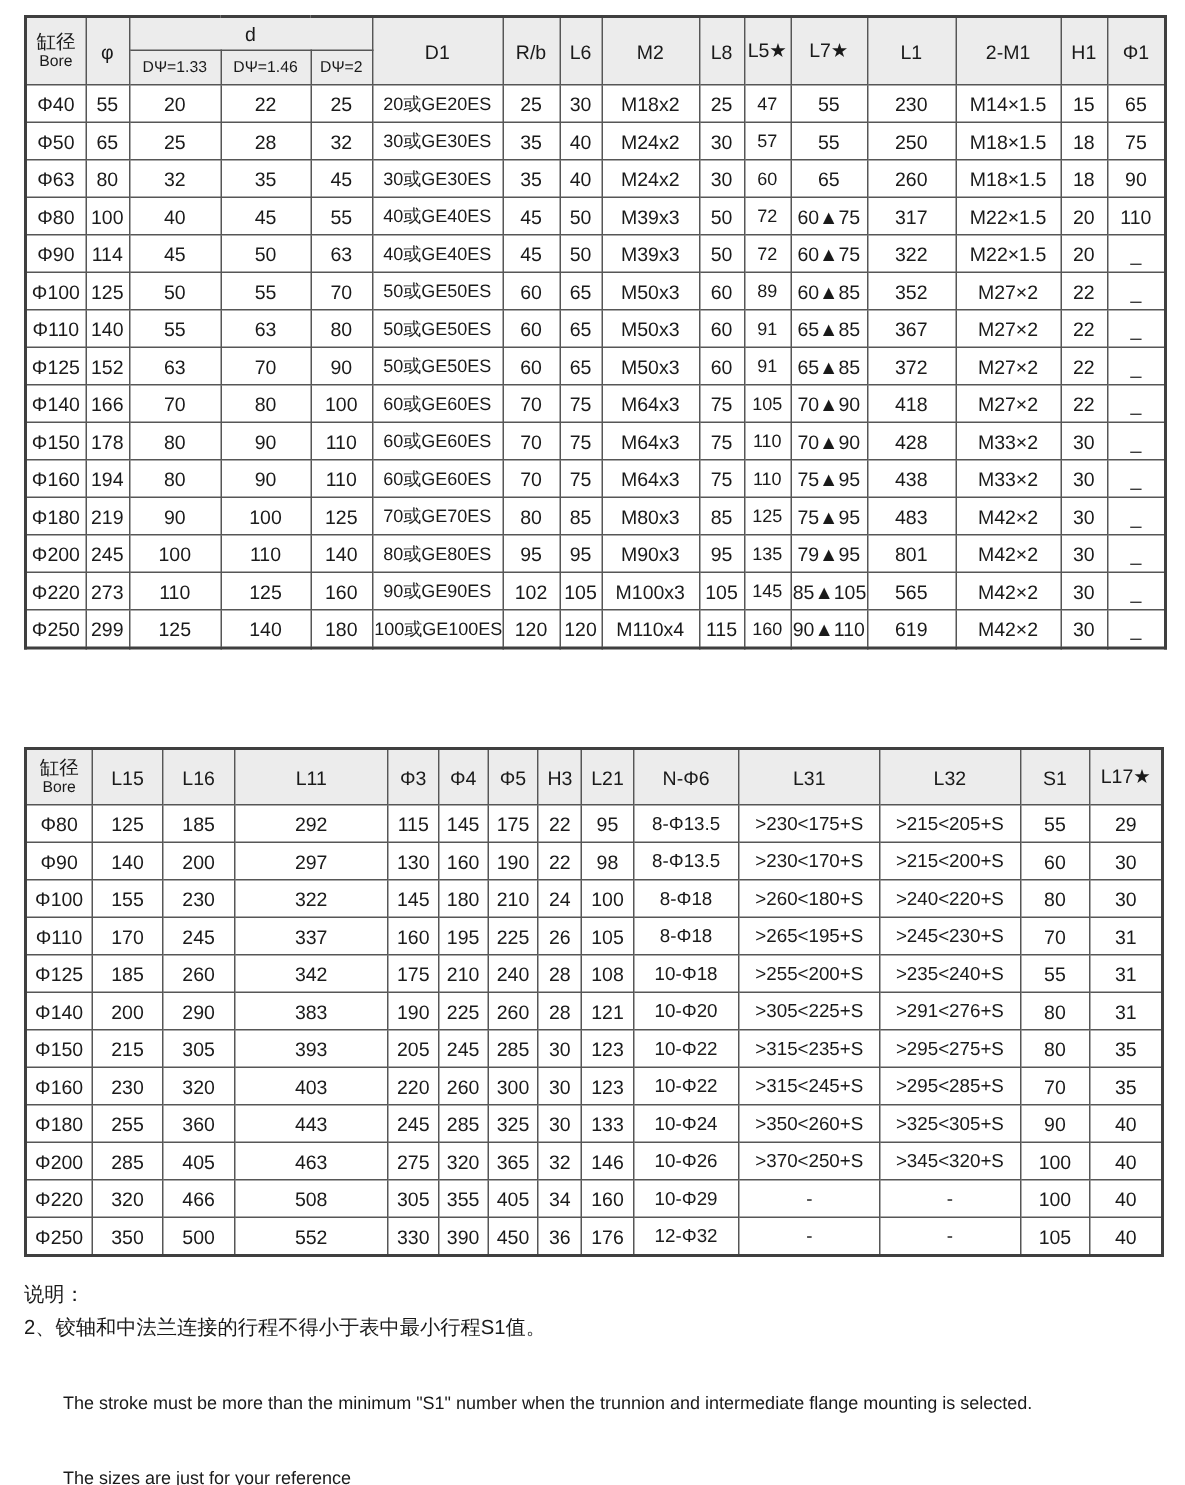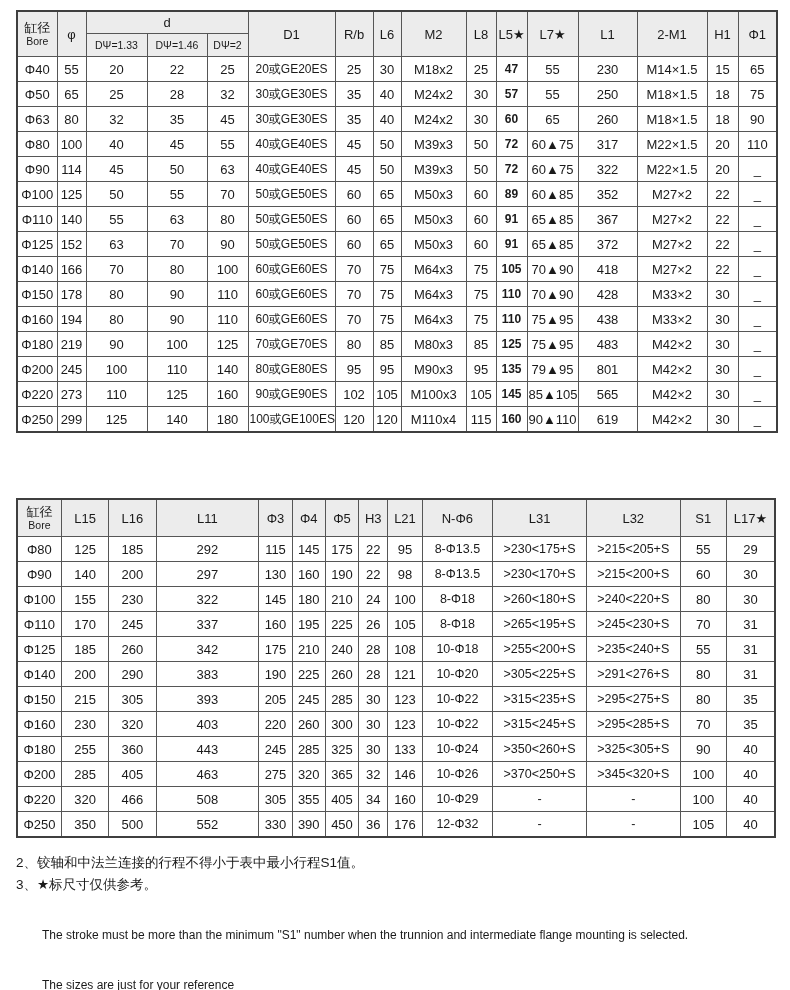--- a/index.html
+++ b/index.html
@@ -26,21 +26,21 @@
   }
   .spec thead th{background:#ececec;font-size:13px;}
   .spec td{background:#ffffff;font-size:13px;height:24px;}
   #table1 thead tr.r1 th{height:21px;}
   #table1 thead tr.r2 th{height:22px;font-size:10.5px;}
   #table2 thead th{height:36px;}
   .bore-cn{display:block;font-size:13px;line-height:1.15;}
   .bore-en{display:block;font-size:10.5px;line-height:1.1;}
   
   #table1 td.c5{font-size:12px;}   
-  #table1 td.c10{font-size:12px;font-weight:bold;}  
+  #table1 td.c10{font-size:12px;}  
   #table2 td.c9,#table2 td.c10,#table2 td.c11{font-size:12.5px;margin-left:18px;} 
   .notes{position:absolute;left:16px;top:852px;width:760px;}
   .notes .title{font-size:13.5px;line-height:22px;}
   .notes .cn{font-size:13.5px;line-height:22px;}
   .notes .en{font-size:12px;line-height:22px;padding-left:26px;margin-top:28px;}
 </style>
 </head>
 <body>
 
 <div class="page">
@@ -590,18 +590,18 @@
           <td class="c9">12-Φ32</td>
           <td class="c10">-</td>
           <td class="c11">-</td>
           <td class="c12">105</td>
           <td class="c13">40</td>
         </tr>
       </tbody>
     </table>
 
   <div class="notes">
+    <div class="title">说明：</div>
     <div class="cn">2、铰轴和中法兰连接的行程不得小于表中最小行程S1值。</div>
-    <div class="cn">3、★标尺寸仅供参考。</div>
     <div class="en">The stroke must be more than the minimum "S1" number when the  trunnion and intermediate flange mounting is selected.</div>
     <div class="en">The sizes are just for your reference</div>
   </div>
 </div>
 
 </body></html>

